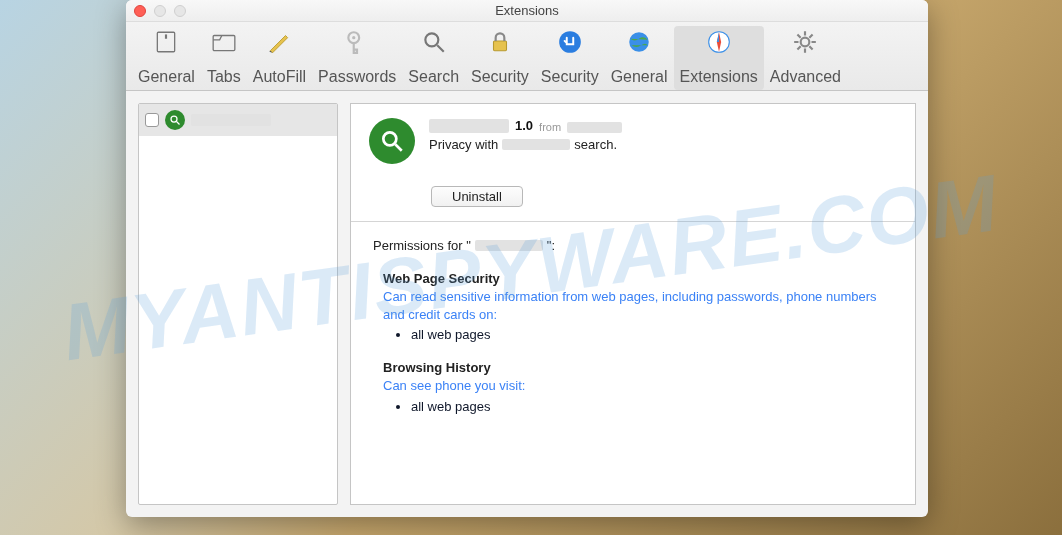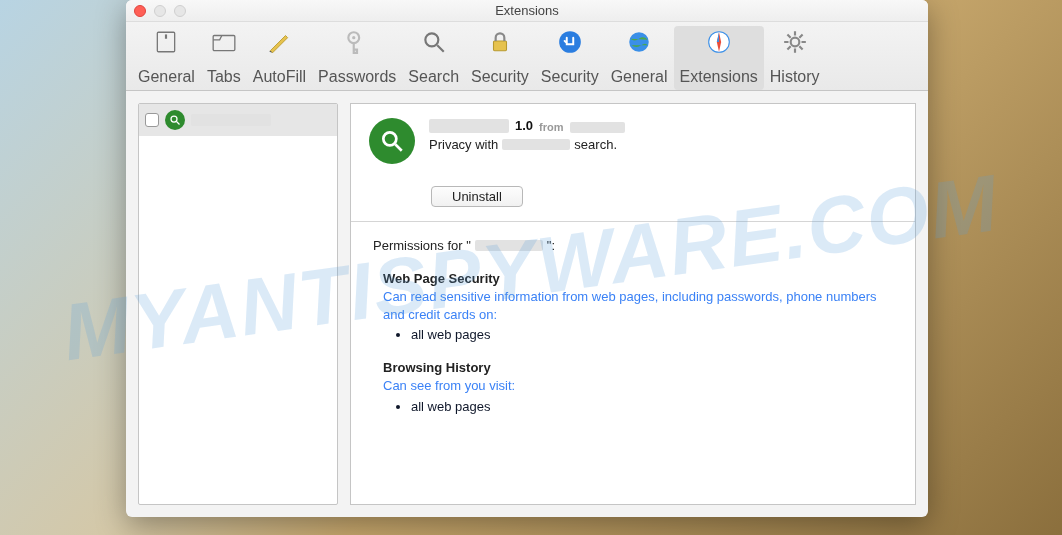--- a/index.html
+++ b/index.html
@@ -113,21 +113,21 @@
     .detail-top { display: flex; gap: 14px; align-items: flex-start; }
     .ext-icon-lg {
       width: 46px; height: 46px; border-radius: 50%;
       background: #2e8b2e; display: flex; align-items: center; justify-content: center;
       flex-shrink: 0;
     }
     .ext-icon-lg svg { width: 26px; height: 26px; }
     .detail-info { flex: 1; }
     .name-row { display: flex; align-items: flex-end; gap: 6px; margin-bottom: 4px; }
     .version { font-weight: bold; font-size: 13px; color: #111; }
-    .from { font-size: 11px; color: #999; font-weight: bold; }
+    .from { font-size: 11px; color: #999; }
     .desc-row { display: flex; align-items: center; gap: 4px; font-size: 13px; color: #222; }
     .uninstall-row { margin-top: 22px; margin-left: 62px; }
     .uninstall-btn {
       padding: 2px 20px;
       font-size: 13px;
       background: linear-gradient(#fdfdfd, #f1f1f1);
       border: 1px solid #b8b8b8;
       border-radius: 4px;
       color: #222;
       cursor: default;
@@ -256,21 +256,21 @@
     </div>
     <div class="toolbar-item">
       <div class="ticon">
         <svg viewBox="0 0 24 24">
             <circle cx="12" cy="12" r="4" fill="none" stroke="#888" stroke-width="2"></circle>
             <g stroke="#888" stroke-width="2">
               <path d="M12 2 L12 6 M12 18 L12 22 M2 12 L6 12 M18 12 L22 12 M5 5 L8 8 M16 16 L19 19 M5 19 L8 16 M16 8 L19 5"></path>
             </g>
           </svg>
       </div>
-      <span>History</span>
+      <span>Advanced</span>
     </div>
   </div>
 
   <div class="content">
     <div class="sidebar">
       <div class="ext-row">
         <div class="ext-checkbox"></div>
         <div class="ext-icon-sm">
           <svg viewBox="0 0 24 24">
               <circle cx="10" cy="10" r="6" fill="none" stroke="#fff" stroke-width="2.5"></circle>
@@ -316,21 +316,21 @@
         </div>
         <div class="perm-section">
           <div class="perm-heading">Web Page Security</div>
           <div class="perm-desc">Can read sensitive information from web pages, including passwords, phone numbers and credit cards on:</div>
           <ul class="perm-list">
             <li>all web pages</li>
           </ul>
         </div>
         <div class="perm-section">
           <div class="perm-heading">Browsing History</div>
-          <div class="perm-desc">Can see from you visit:</div>
+          <div class="perm-desc">Can see phone you visit:</div>
           <ul class="perm-list">
             <li>all web pages</li>
           </ul>
         </div>
       </div>
     </div>
   </div>
 </div>
 
 <div class="watermark">MYANTISPYWARE.COM</div>

